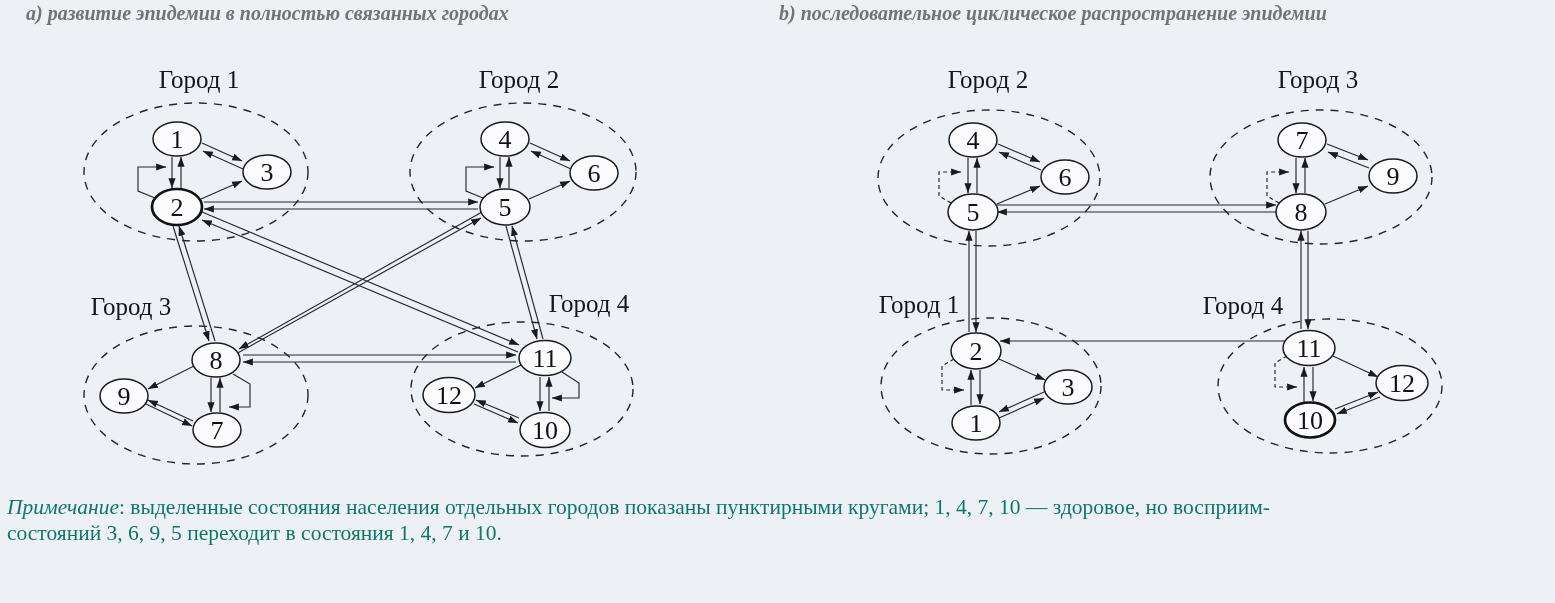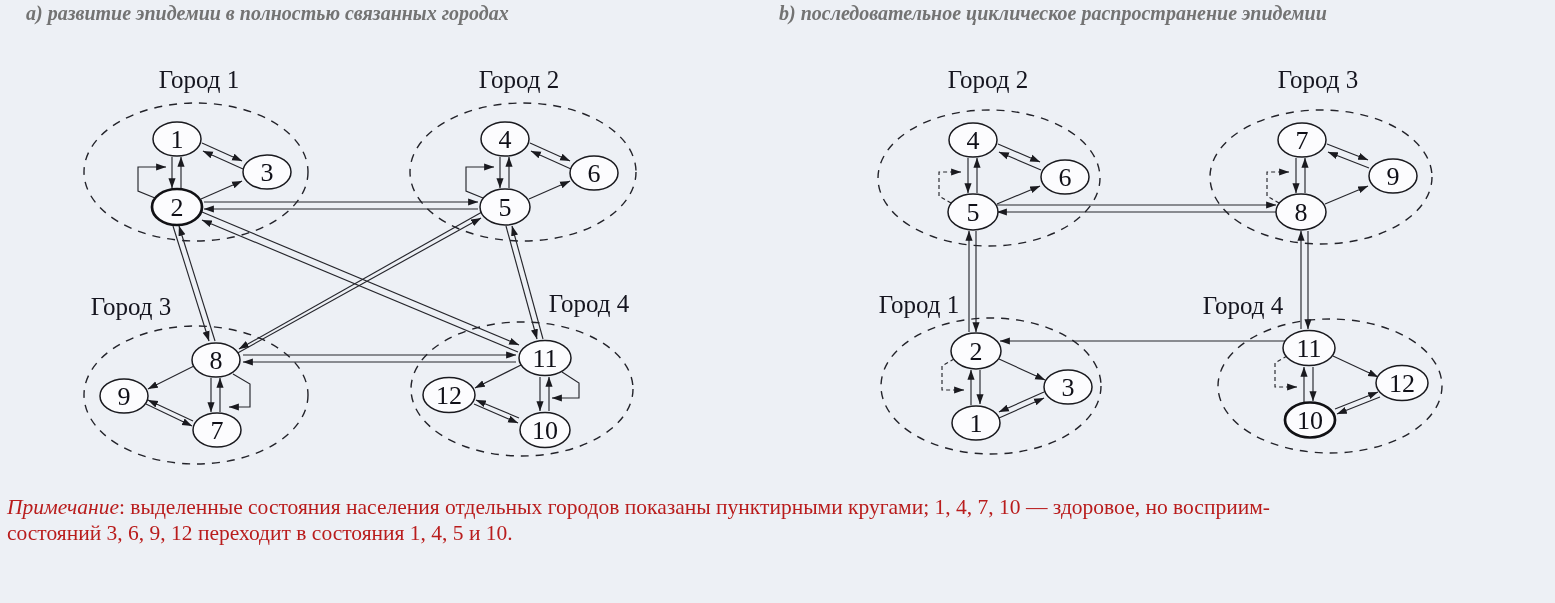--- a/index.html
+++ b/index.html
@@ -19,21 +19,21 @@
   svg.diag{position:absolute;left:0;top:38px;}
   .city{fill:none;stroke:#23232a;stroke-width:1.4;stroke-dasharray:8 7;}
   .nd{fill:#fcfcfe;stroke:#1a1a1f;stroke-width:1.5;}
   .ndB{fill:#fcfcfe;stroke:#111115;stroke-width:2.7;}
   .e{fill:none;stroke:#26262c;stroke-width:1.15;marker-end:url(#arw);}
   .eD{fill:none;stroke:#26262c;stroke-width:1.15;stroke-dasharray:4 3;marker-end:url(#arw);}
   .nl{font:26px "Liberation Serif",serif;fill:#101018;text-anchor:middle;}
   .cl{font:25px "Liberation Serif",serif;fill:#15151f;text-anchor:middle;}
   .note{
     position:absolute;left:7px;top:494px;width:1545px;
-    font-size:21.5px;line-height:26px;color:#b91c1c;
+    font-size:21.5px;line-height:26px;color:#0f766e;
   }
   .note p{margin:0;white-space:nowrap;}
   .note em{font-style:italic;}
 </style>
 </head>
 <body>
 
 <div class="stage">
 
   <div class="ftitle a">a) развитие эпидемии в полностью связанных городах</div>
@@ -205,16 +205,16 @@
         <ellipse class="ndB" cx="1310" cy="420" rx="25" ry="17.5"></ellipse>
         <text class="nl" x="1309" y="357">11</text>
         <text class="nl" x="1402" y="392">12</text>
         <text class="nl" x="1310" y="429">10</text>
       </g>
     </g>
   </svg>
 
   <div class="note">
     <p><em>Примечание</em><span>: выделенные состояния населения отдельных городов показаны пунктирными кругами; 1, 4, 7, 10 — здоровое, но восприим-</span></p>
-    <p>состояний 3, 6, 9, 12 переходит в состояния 1, 4, 5 и 10.</p>
+    <p>состояний 3, 6, 9, 5 переходит в состояния 1, 4, 7 и 10.</p>
   </div>
 
 </div>
 
 </body></html>

